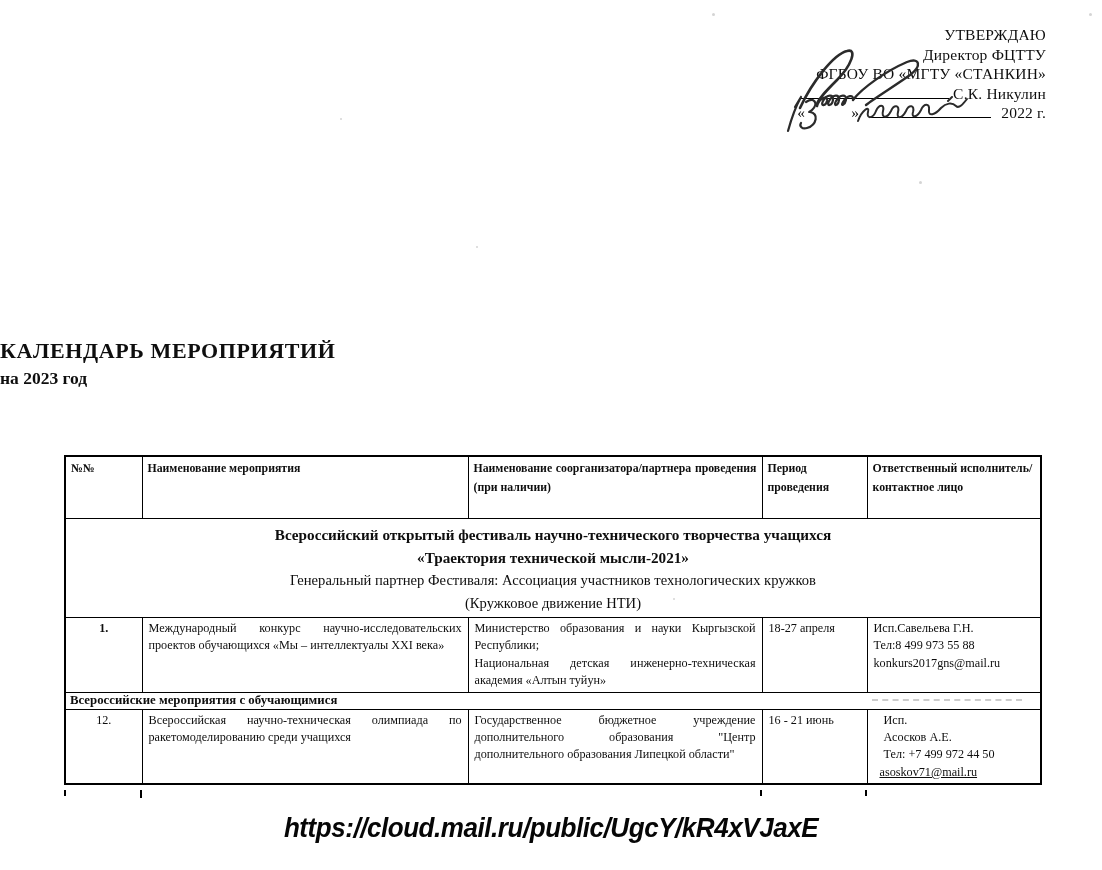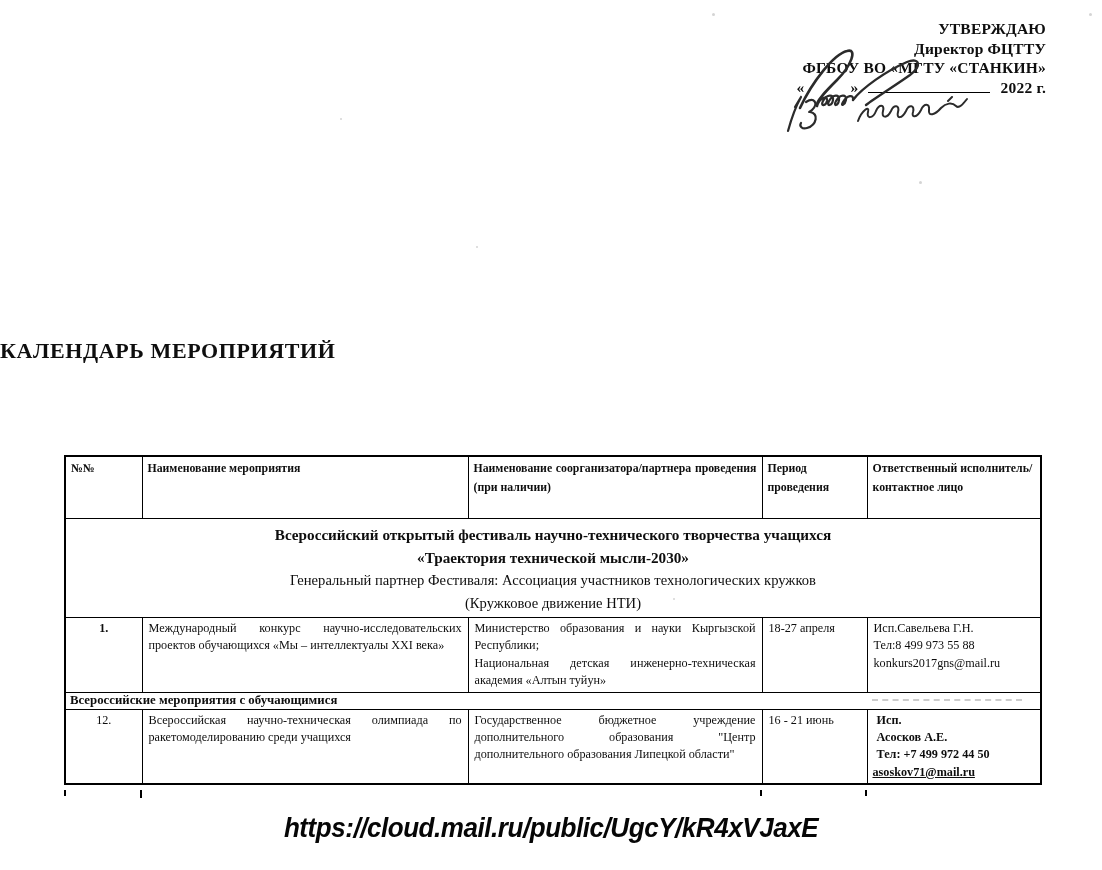--- a/index.html
+++ b/index.html
@@ -3,22 +3,22 @@
 <meta charset="utf-8">
 <style>
   html,body { margin:0; padding:0; background:#ffffff; }
   .page {
     position:relative; width:1102px; height:870px; background:#fff;
     font-family:"Liberation Serif", serif; color:#0e0e0e; overflow:hidden;
   }
 
   
   .approval {
-    position:absolute; top:19px; left:640px; width:406px;
-    text-align:right; font-weight:bold; font-size:15.5px; line-height:19.5px;
+    position:absolute; top:25px; left:640px; width:406px;
+    text-align:right; font-weight:normal; font-size:15.5px; line-height:19.5px;
     letter-spacing:0.2px;
   }
   .uline { display:inline-block; border-bottom:1.7px solid #000; height:14px; vertical-align:baseline; }
   .uline.w150 { width:150px; }
   .uline.w122 { width:122px; margin:0 6px; }
   .day-gap { display:inline-block; width:46px; }
   .hw { position:absolute; pointer-events:none; }
   .hw path { fill:none; stroke:#2b2b2b; stroke-linecap:round; stroke-linejoin:round; }
 
   
@@ -85,20 +85,24 @@
   <div class="speck" style="left:919px;top:181px;width:3px;height:3px;"></div>
   <div class="speck" style="left:340px;top:118px;width:2px;height:2px;"></div>
   <div class="speck" style="left:476px;top:246px;width:2px;height:2px;"></div>
   <div class="speck" style="left:673px;top:598px;width:2px;height:2px;"></div>
 
   <div class="approval">
     <div>УТВЕРЖДАЮ</div>
     <div>Директор ФЦТТУ</div>
     <div>ФГБОУ ВО «МГТУ «СТАНКИН»</div>
     <div>
+      <span class="uline w150"></span>
+      <span>С.К. Никулин</span>
+    </div>
+    <div>
       <span>«</span><span class="day-gap"></span><span>»</span>
       <span class="uline w122"></span>
       <span>2022 г.</span>
     </div>
   </div>
 
   <svg class="hw" style="left:770px;top:44px;" width="200" height="72" viewBox="0 0 200 72">
     <path d="M30,64 C42,38 64,10 77,7 C88,4 81,22 67,36 C57,46 45,58 47,62" stroke-width="2.6"></path>
     <path d="M47,62 C50,53 58,51 57,57 C56,62 50,63 53,57 C57,50 64,50 63,56 C62,62 56,63 59,57 C63,50 70,50 69,56 C68,62 63,63 66,57 C70,50 77,50 76,56 C75,61 70,63 73,58 C77,51 84,50 83,56" stroke-width="2.2"></path>
     <path d="M83,56 C92,44 116,27 137,18 C150,13 152,22 140,31 C126,41 105,54 96,61" stroke-width="2.4"></path>
@@ -109,20 +113,21 @@
     <path d="M30,8 C38,3 43,9 36,16 C34,18 32,18 34,18 C43,19 41,31 31,34 C26,35.5 23,32 25,29" stroke-width="2.2"></path>
   </svg>
 
   <svg class="hw" style="left:853px;top:96px;" width="122" height="34" viewBox="0 0 122 34">
     <path d="M5,25 C9,14 17,9 15,16 C13,23 20,23 23,15 C26,8 32,8 30,15 C28,22 34,23 38,15 C41,8 47,9 45,16 C43,23 49,23 53,15 C56,8 62,9 60,16 C58,22 64,22 68,14 C71,7 77,7 76,14 C75,21 82,19 88,12 C93,7 99,6 103,10 C106,13 110,8 114,3" stroke-width="2"></path>
     <path d="M95,5 L99,1" stroke-width="2"></path>
   </svg>
 
   <div class="doc-title">
     <div class="t1">КАЛЕНДАРЬ МЕРОПРИЯТИЙ</div>
+    <div class="t3">на 2023 год</div>
   </div>
 
   <table class="cal">
     <colgroup>
       <col style="width:77px">
         <col style="width:326px">
         <col style="width:294px">
         <col style="width:105px">
         <col style="width:174px">
     </colgroup>
@@ -130,21 +135,21 @@
       <tr class="head-row">
         <td>№№</td>
         <td>Наименование мероприятия</td>
         <td class="justify">Наименование соорганизатора/партнера проведения (при наличии)</td>
         <td>Период проведения</td>
         <td>Ответственный исполнитель/контактное лицо</td>
       </tr>
       <tr class="fest-row">
         <td colspan="5">
           <div class="fest-l b">Всероссийский открытый фестиваль научно-технического творчества учащихся</div>
-          <div class="fest-l b">«Траектория технической мысли-2030»</div>
+          <div class="fest-l b">«Траектория технической мысли-2021»</div>
           <div class="fest-l r">Генеральный партнер Фестиваля: Ассоциация участников технологических кружков</div>
           <div class="fest-l r">(Кружковое движение НТИ)</div>
         </td>
       </tr>
       <tr class="data-row r1">
         <td class="num b">1.</td>
         <td class="justify">Международный конкурс научно-исследовательских проектов обучающихся «Мы – интеллектуалы XXI века»</td>
         <td class="justify">
           <div>Министерство образования и науки Кыргызской Республики;</div>
           <div>Национальная детская инженерно-техническая академия «Алтын туйун»</div>
@@ -160,21 +165,21 @@
         <td colspan="5">
           <span class="artifact"></span>
           <span>Всероссийские мероприятия с обучающимися</span>
         </td>
       </tr>
       <tr class="data-row r12">
         <td class="num">12.</td>
         <td class="justify">Всероссийская научно-техническая олимпиада по ракетомоделированию среди учащихся</td>
         <td class="justify">Государственное бюджетное учреждение дополнительного образования "Центр дополнительного образования Липецкой области"</td>
         <td class="period">16 - 21 июнь</td>
-        <td class="contact" style="padding-left:5px;font-weight:bold;">
+        <td class="contact" style="padding-left:12px;">
           <div class="indented">Исп.</div>
           <div class="indented">Асосков А.Е.</div>
           <div class="indented">Тел: +7 499 972 44 50</div>
           <div class="u">asoskov71@mail.ru</div>
         </td>
       </tr>
     </tbody>
   </table>
 
   <div class="stub" style="left:64px;top:790px;height:6px;"></div>

